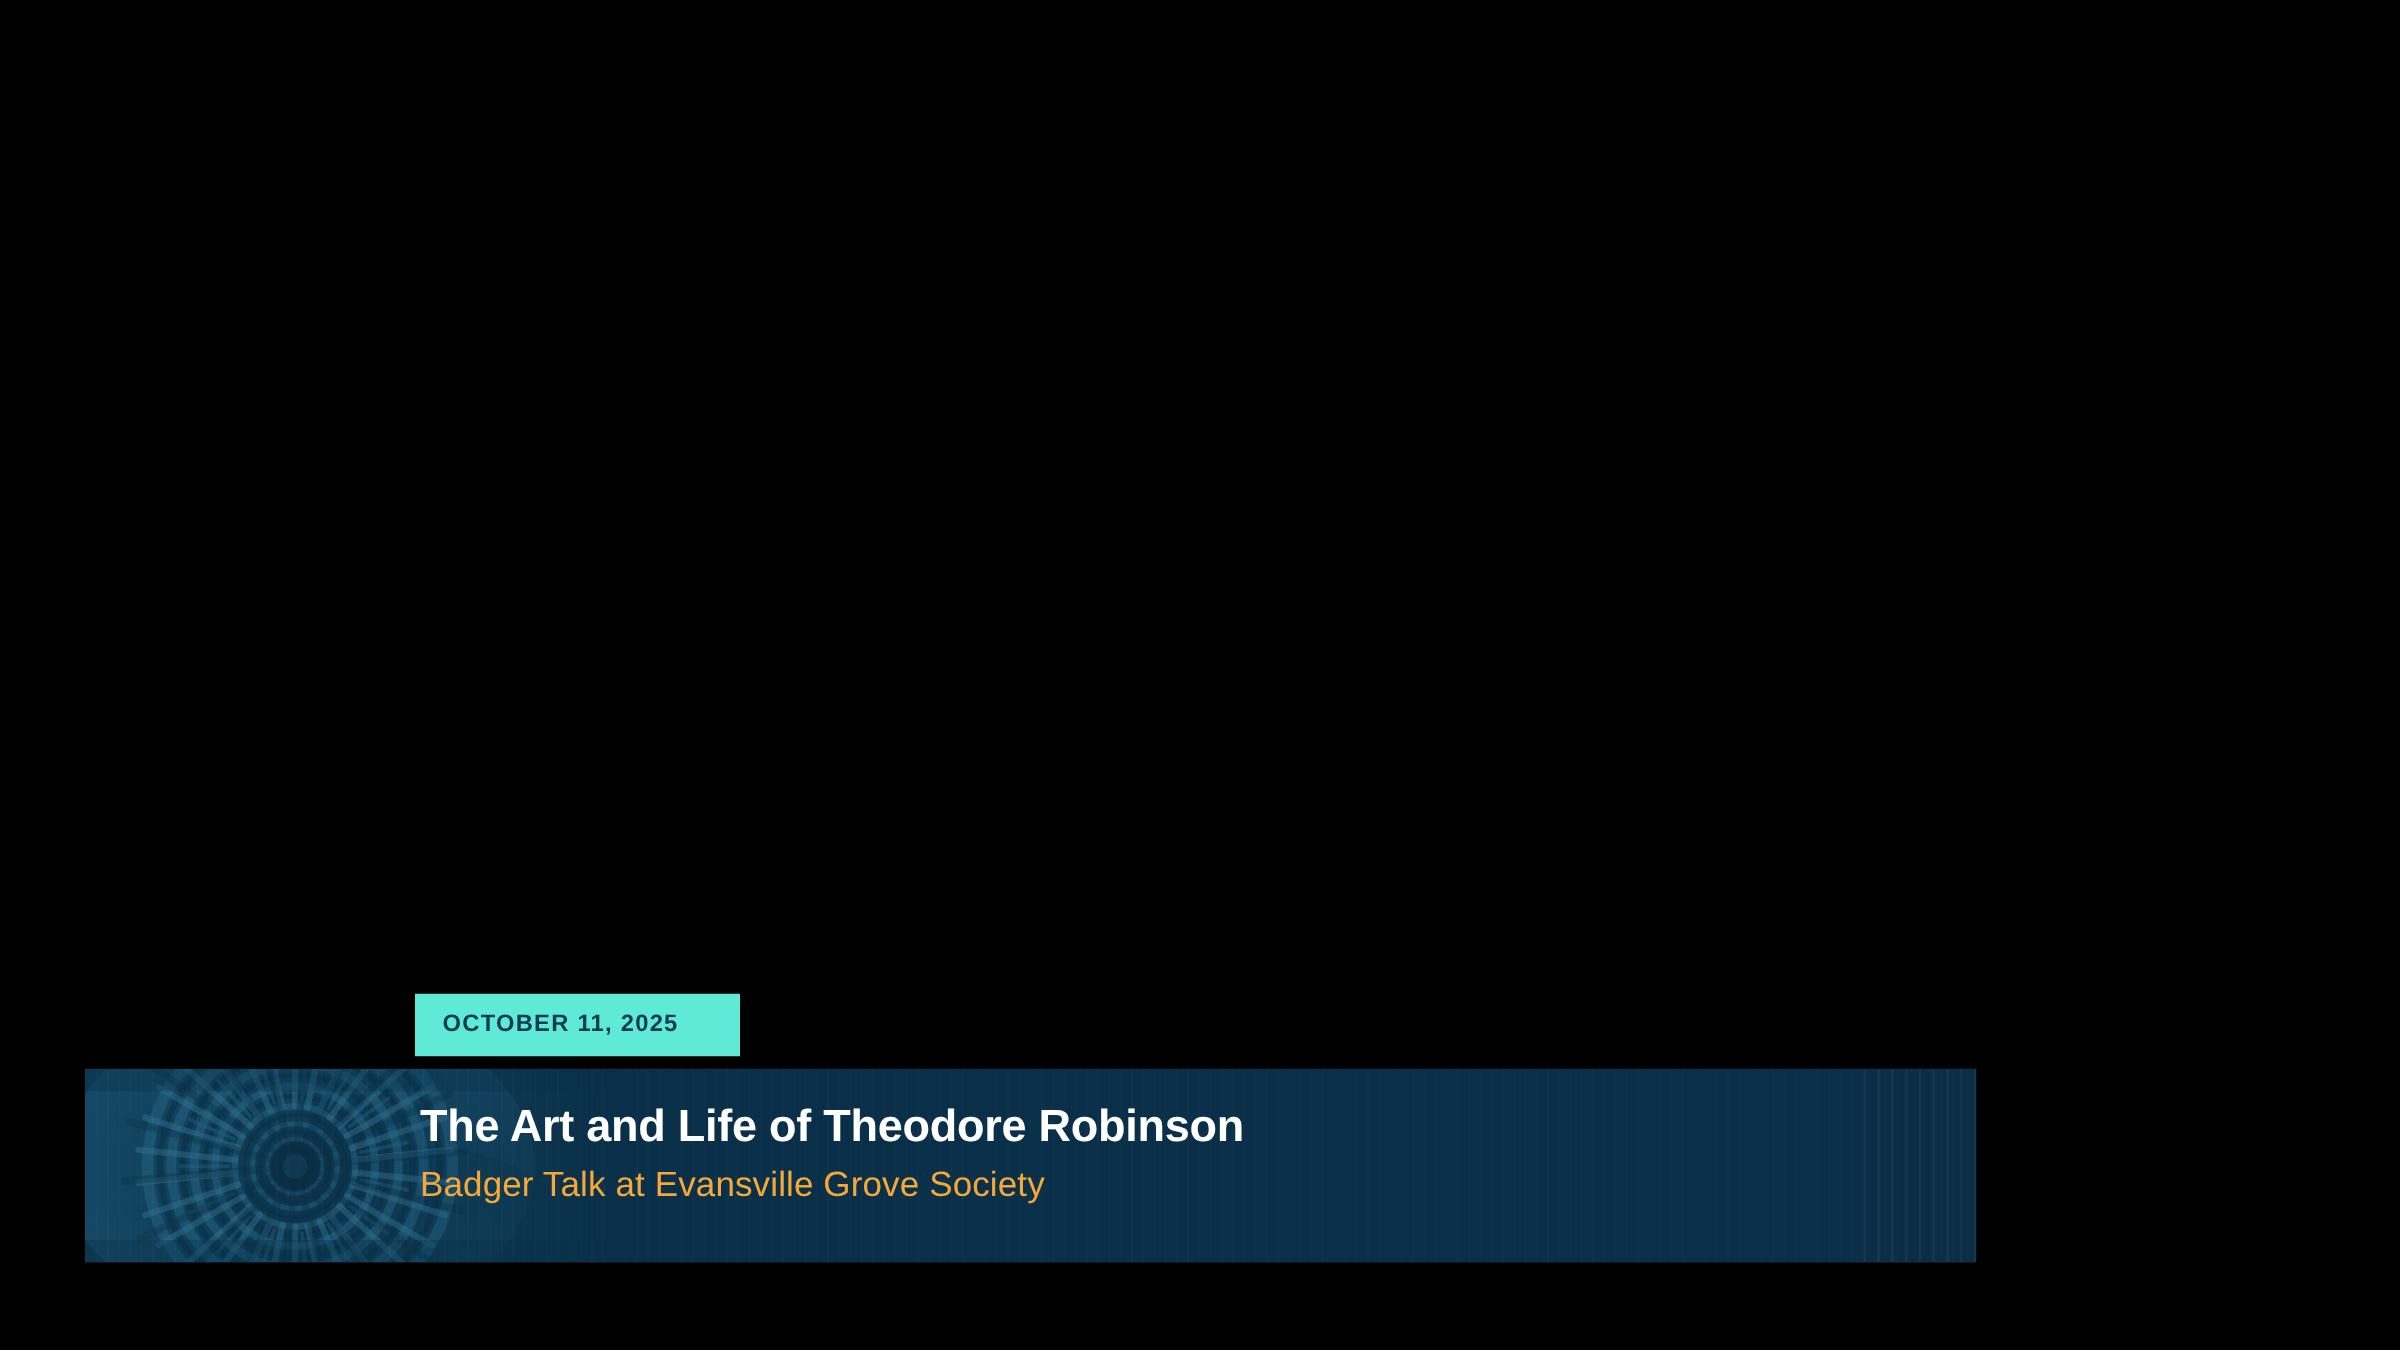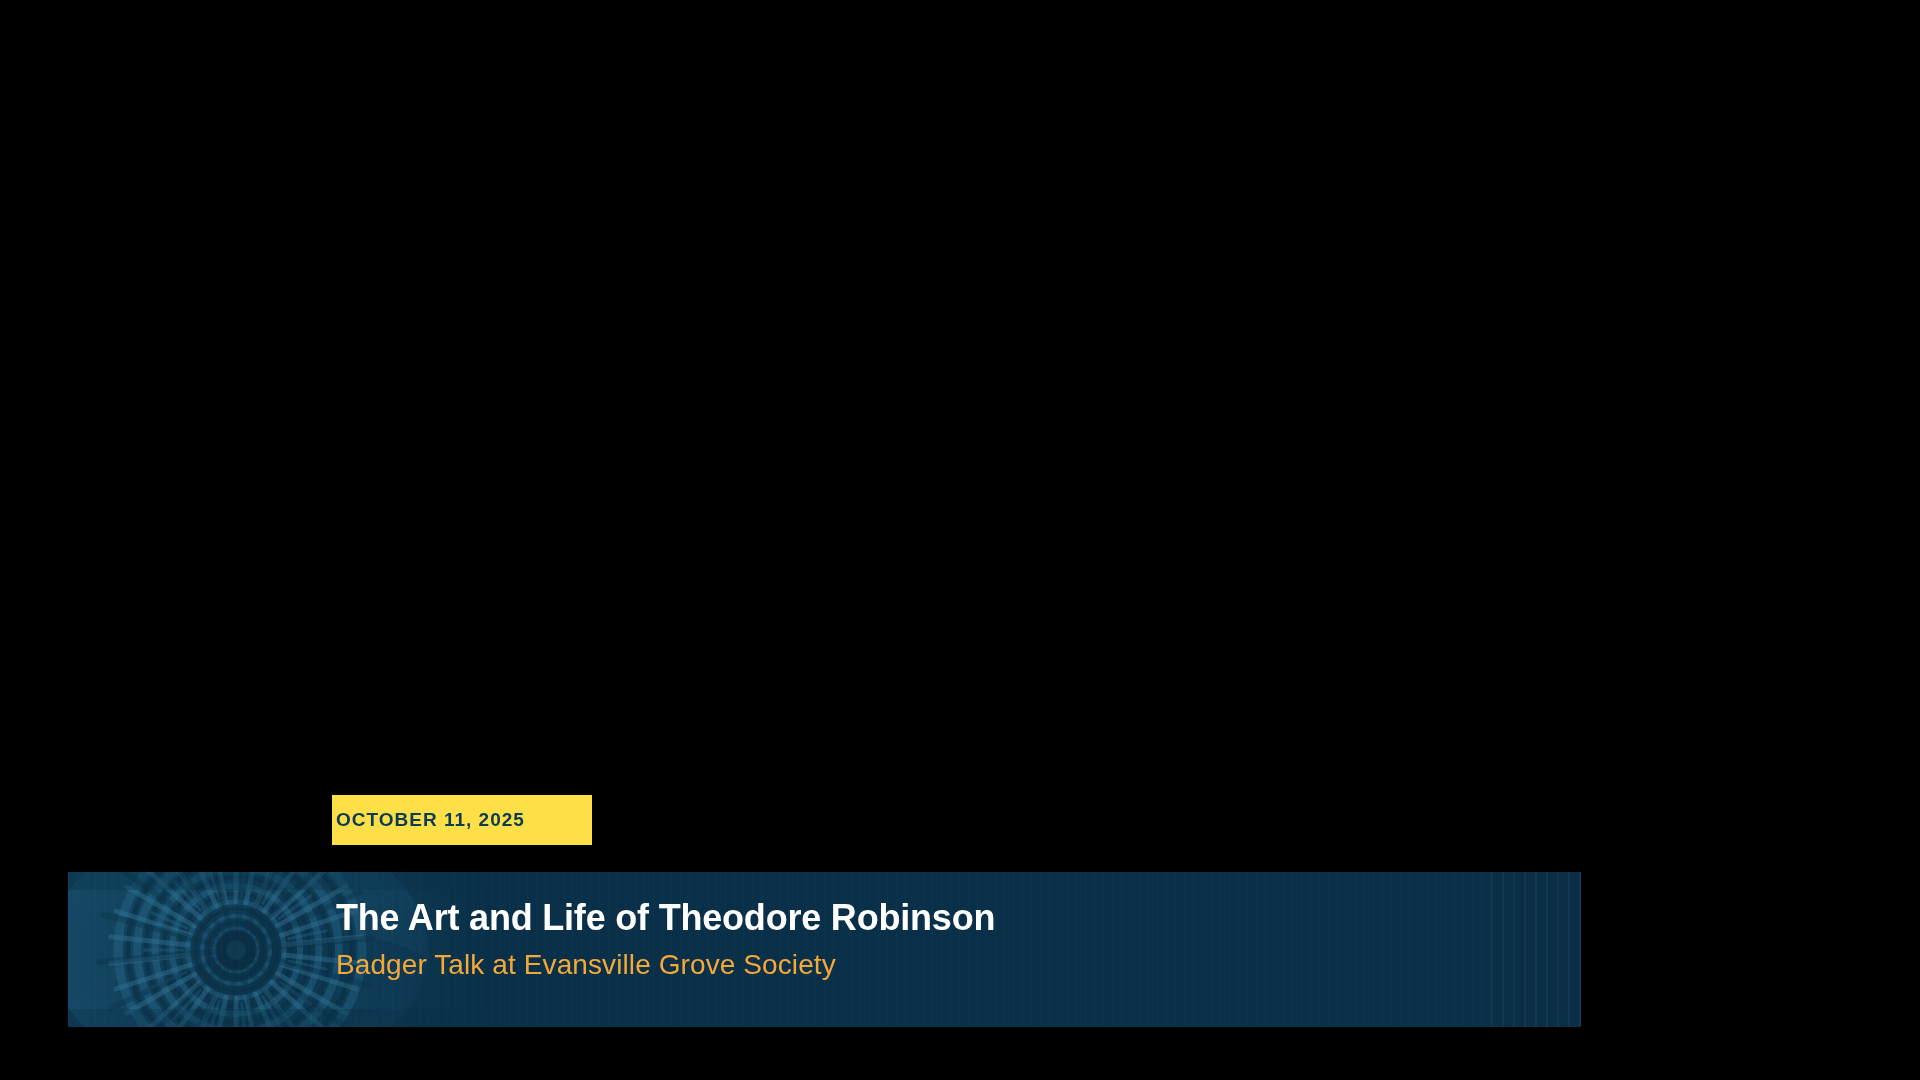--- a/index.html
+++ b/index.html
@@ -23,46 +23,45 @@
     background: #000000;
   }
 
   
   .date-badge {
     position: absolute;
     left: 332px;
     top: 795px;
     width: 260px;
     height: 50px;
-    background: #fde047;
+    background: #5eead4;
     display: flex;
     align-items: center;
     justify-content: flex-start;
     box-sizing: border-box;
-    padding-left: 4px;
+    padding-left: 22px;
   }
   .date-badge-text {
     font-family: "Liberation Sans", sans-serif;
     font-size: 19px;
     font-weight: bold;
     letter-spacing: 1.0px;
     color: #0d3b54;
     white-space: nowrap;
   }
 
   
   .banner {
     position: absolute;
     left: 68px;
     top: 855px;
     width: 1513px;
     height: 155px;
     background: #0a3049;
     overflow: hidden;
-    margin-top: 17px;
   }
 
   
   .banner-stripes {
     position: absolute;
     inset: 0;
     background-image: repeating-linear-gradient(
       90deg,
       rgba(255,255,255,0.016) 0px,
       rgba(255,255,255,0.016) 1px,

